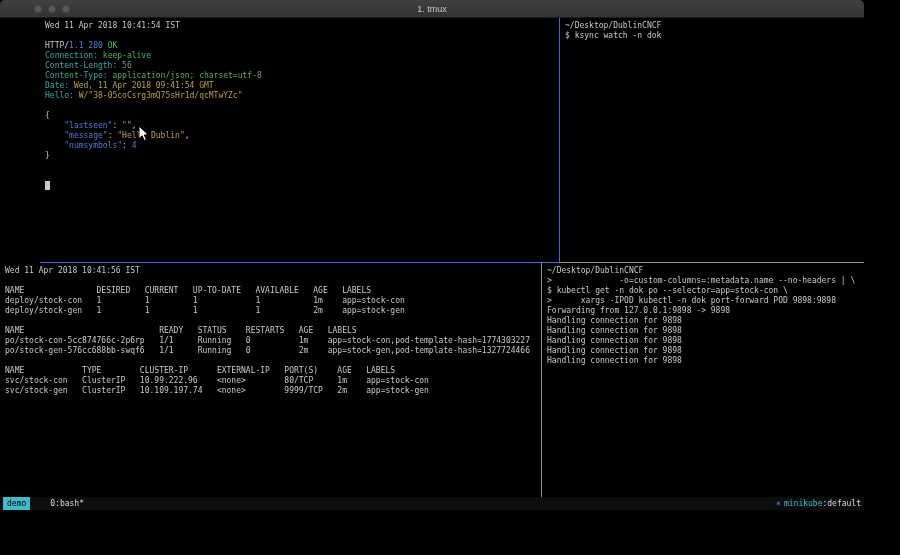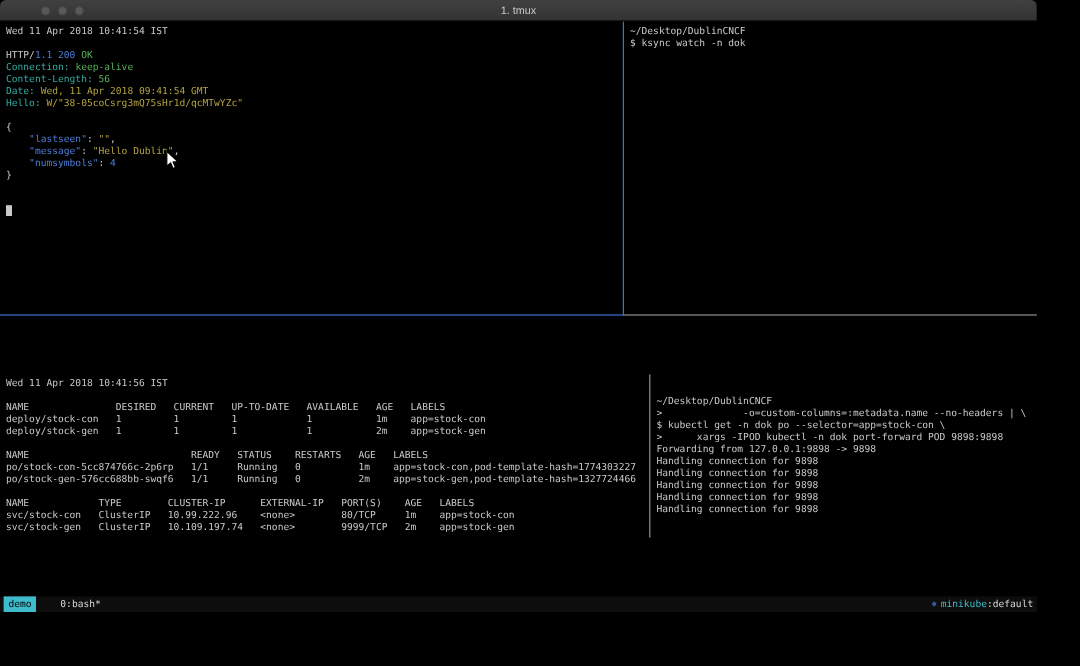--- a/index.html
+++ b/index.html
@@ -33,22 +33,22 @@
   .window-title {
     position:absolute; left:0; right:0; text-align:center;
     font-size:9px; color:#c9c9c9;
     font-family:"Liberation Sans", sans-serif;
   }
   .term {
     position:absolute; top:18px; bottom:13px; left:0; right:0;
     display:flex; flex-direction:column;
     background:#000;
   }
-  .row-top { display:flex; height:245px; }
-  .row-bottom { display:flex; flex:1;align-items:center; }
+  .row-top { display:flex; height:245px;padding-left:40px; }
+  .row-bottom { display:flex; flex:1; }
   .pane {
     overflow:hidden;
     font-size:8px; line-height:10px;
     color:var(--fg);
     padding:3px 5px;
   }
   .pane-tl { width:520px; border-right:1px solid var(--border-active); border-bottom:1px solid var(--border-active); }
   .pane-tr { flex:1; border-bottom:1px solid var(--border-inactive); }
   .pane-bl { width:542px; border-right:1px solid var(--border-inactive); }
   .pane-br { flex:1; }
@@ -89,20 +89,21 @@
   </div>
 
   <div class="term">
     <div class="row-top">
       <div class="pane pane-tl">
           <div class="tline"><span class="c-fg">Wed 11 Apr 2018 10:41:54 IST</span></div>
           <div class="tline">&nbsp;</div>
           <div class="tline"><span class="c-fg">HTTP/</span><span class="c-blue">1.1 200</span><span class="c-green"> OK</span></div>
           <div class="tline"><span class="c-cyan">Connection:</span><span class="c-fg"> </span><span class="c-green">keep-alive</span></div>
           <div class="tline"><span class="c-cyan">Content-Length:</span><span class="c-fg"> </span><span class="c-green">56</span></div>
+          <div class="tline"><span class="c-cyan">Content-Type:</span><span class="c-fg"> </span><span class="c-green">application/json; charset=utf-8</span></div>
           <div class="tline"><span class="c-cyan">Date:</span><span class="c-fg"> </span><span class="c-yellow">Wed, 11 Apr 2018 09:41:54 GMT</span></div>
           <div class="tline"><span class="c-cyan">Hello:</span><span class="c-fg"> </span><span class="c-yellow">W/"38-05coCsrg3mQ75sHr1d/qcMTwYZc"</span></div>
           <div class="tline">&nbsp;</div>
           <div class="tline"><span class="c-fg">{</span></div>
           <div class="tline"><span class="c-fg">    </span><span class="c-blue">"lastseen"</span><span class="c-fg">: </span><span class="c-yellow">""</span><span class="c-fg">,</span></div>
           <div class="tline"><span class="c-fg">    </span><span class="c-blue">"message"</span><span class="c-fg">: </span><span class="c-yellow">"Hello Dublin"</span><span class="c-fg">,</span></div>
           <div class="tline"><span class="c-fg">    </span><span class="c-blue">"numsymbols"</span><span class="c-fg">: </span><span class="c-blue">4</span></div>
           <div class="tline"><span class="c-fg">}</span></div>
           <div class="tline">&nbsp;</div>
           <div class="tline">&nbsp;</div>

